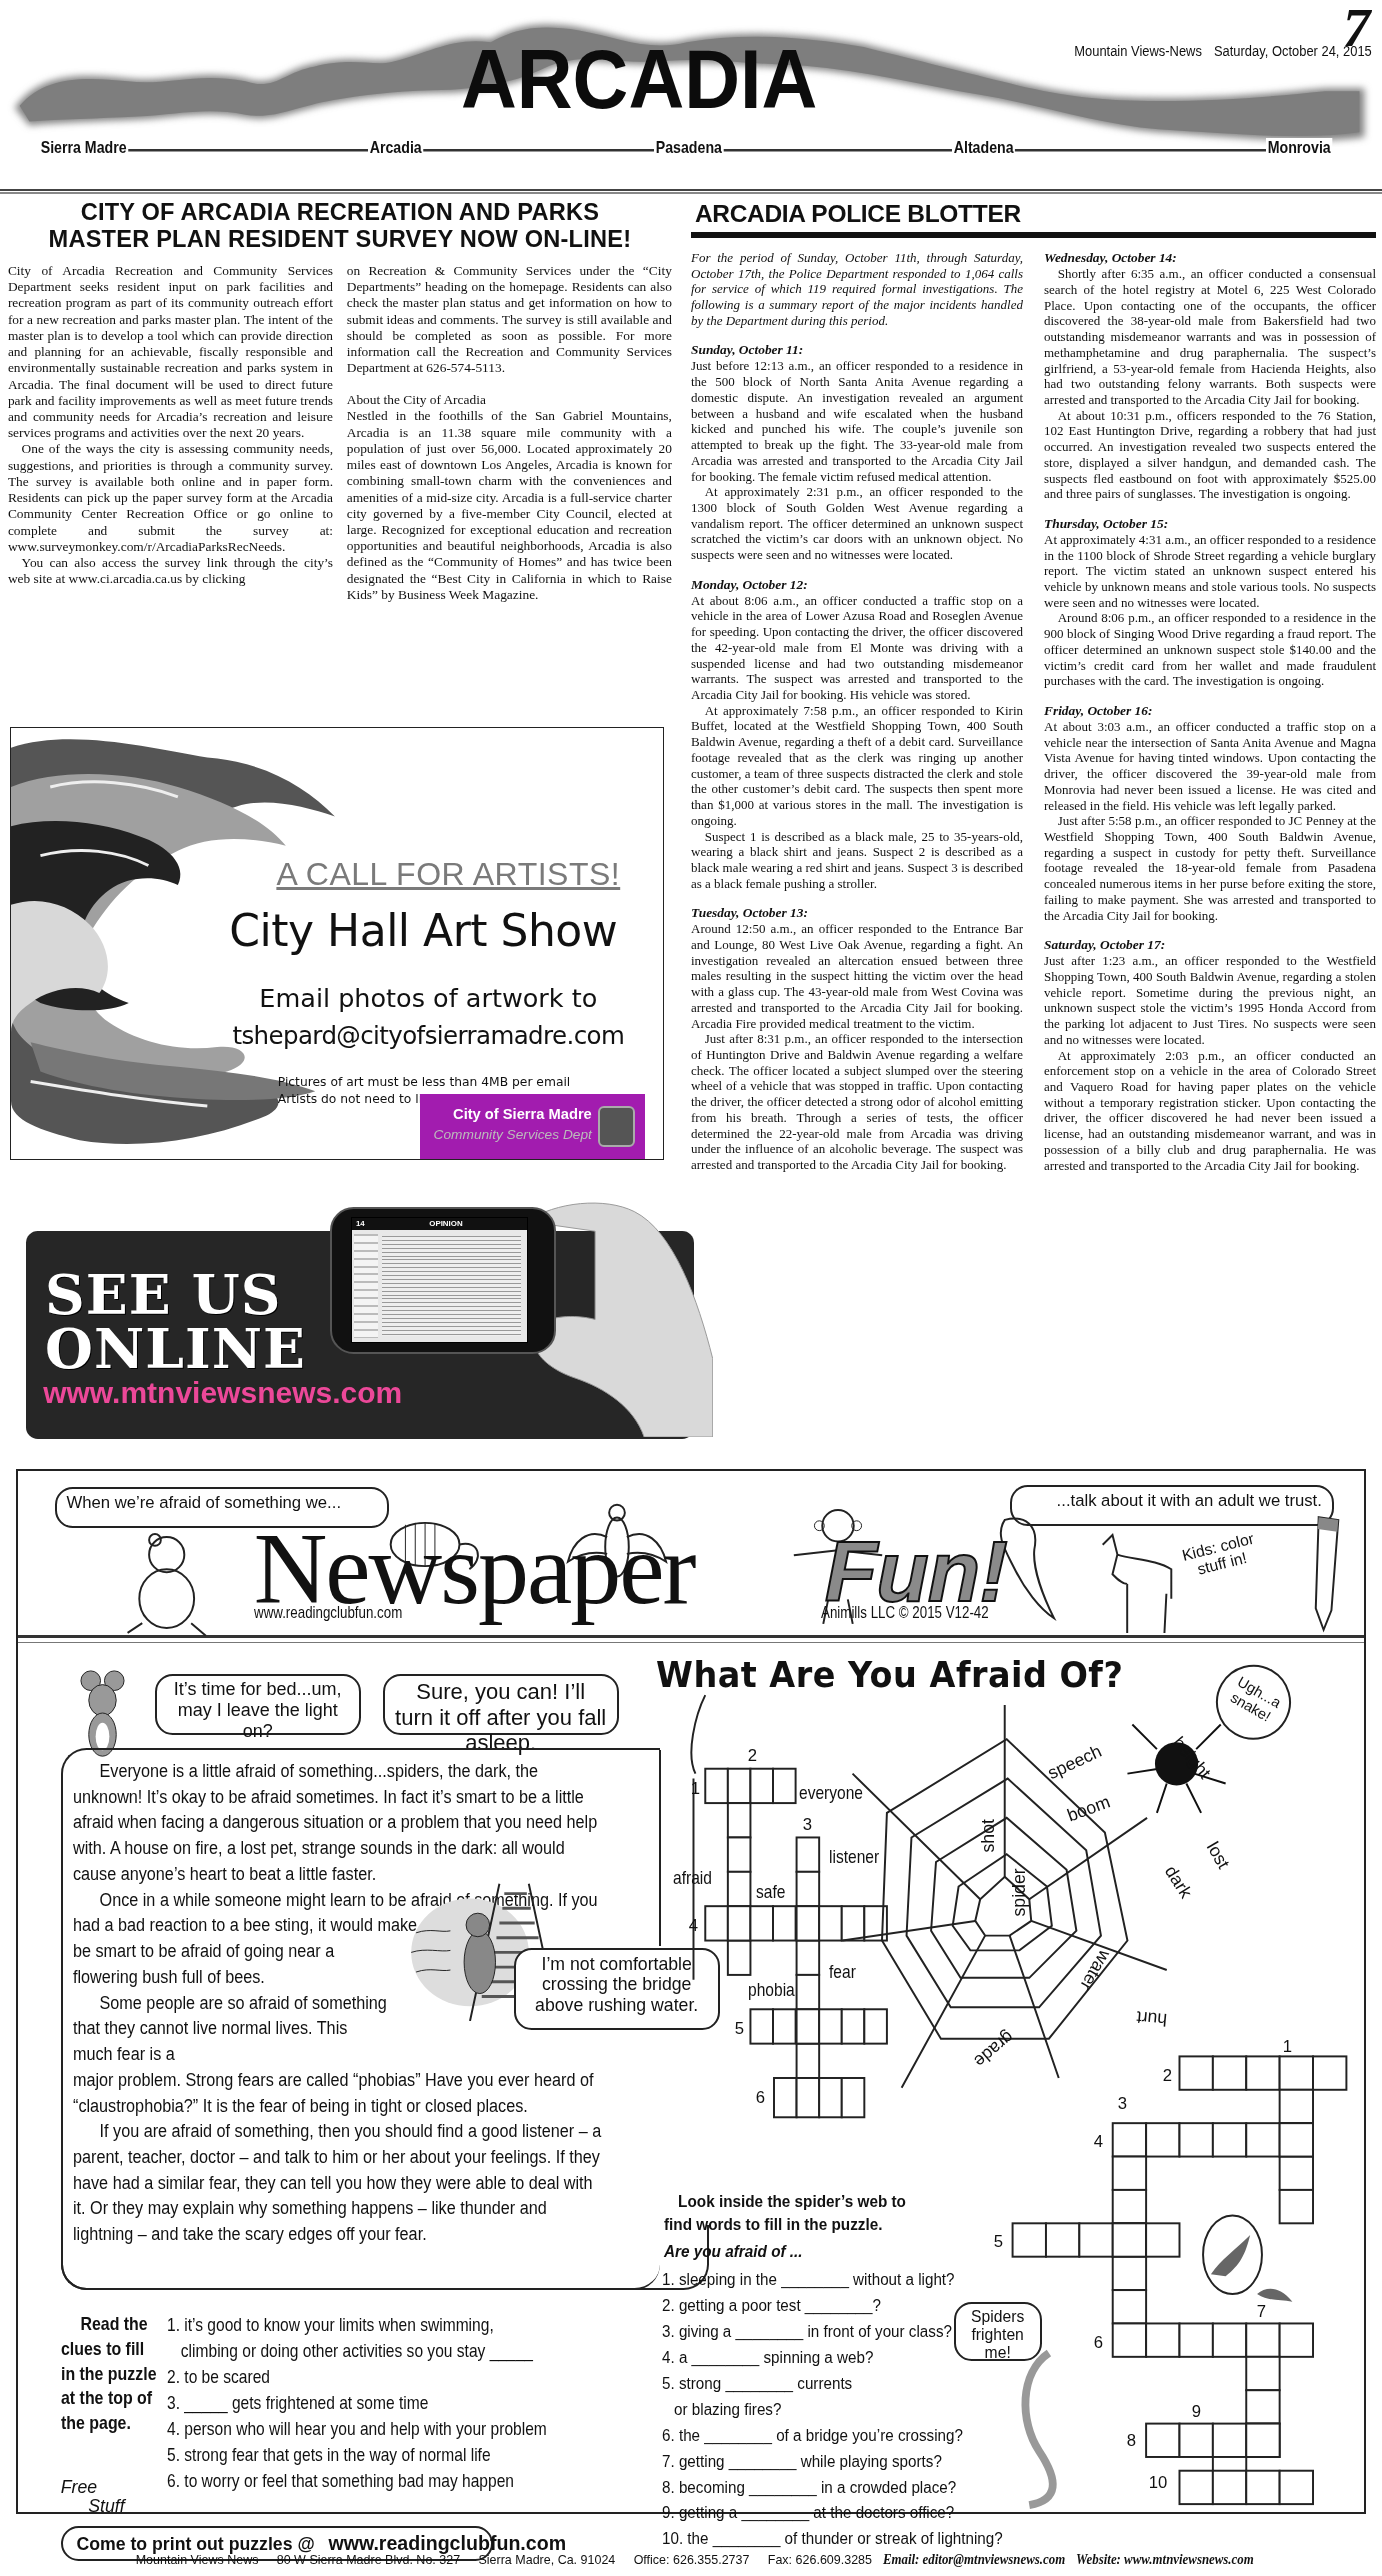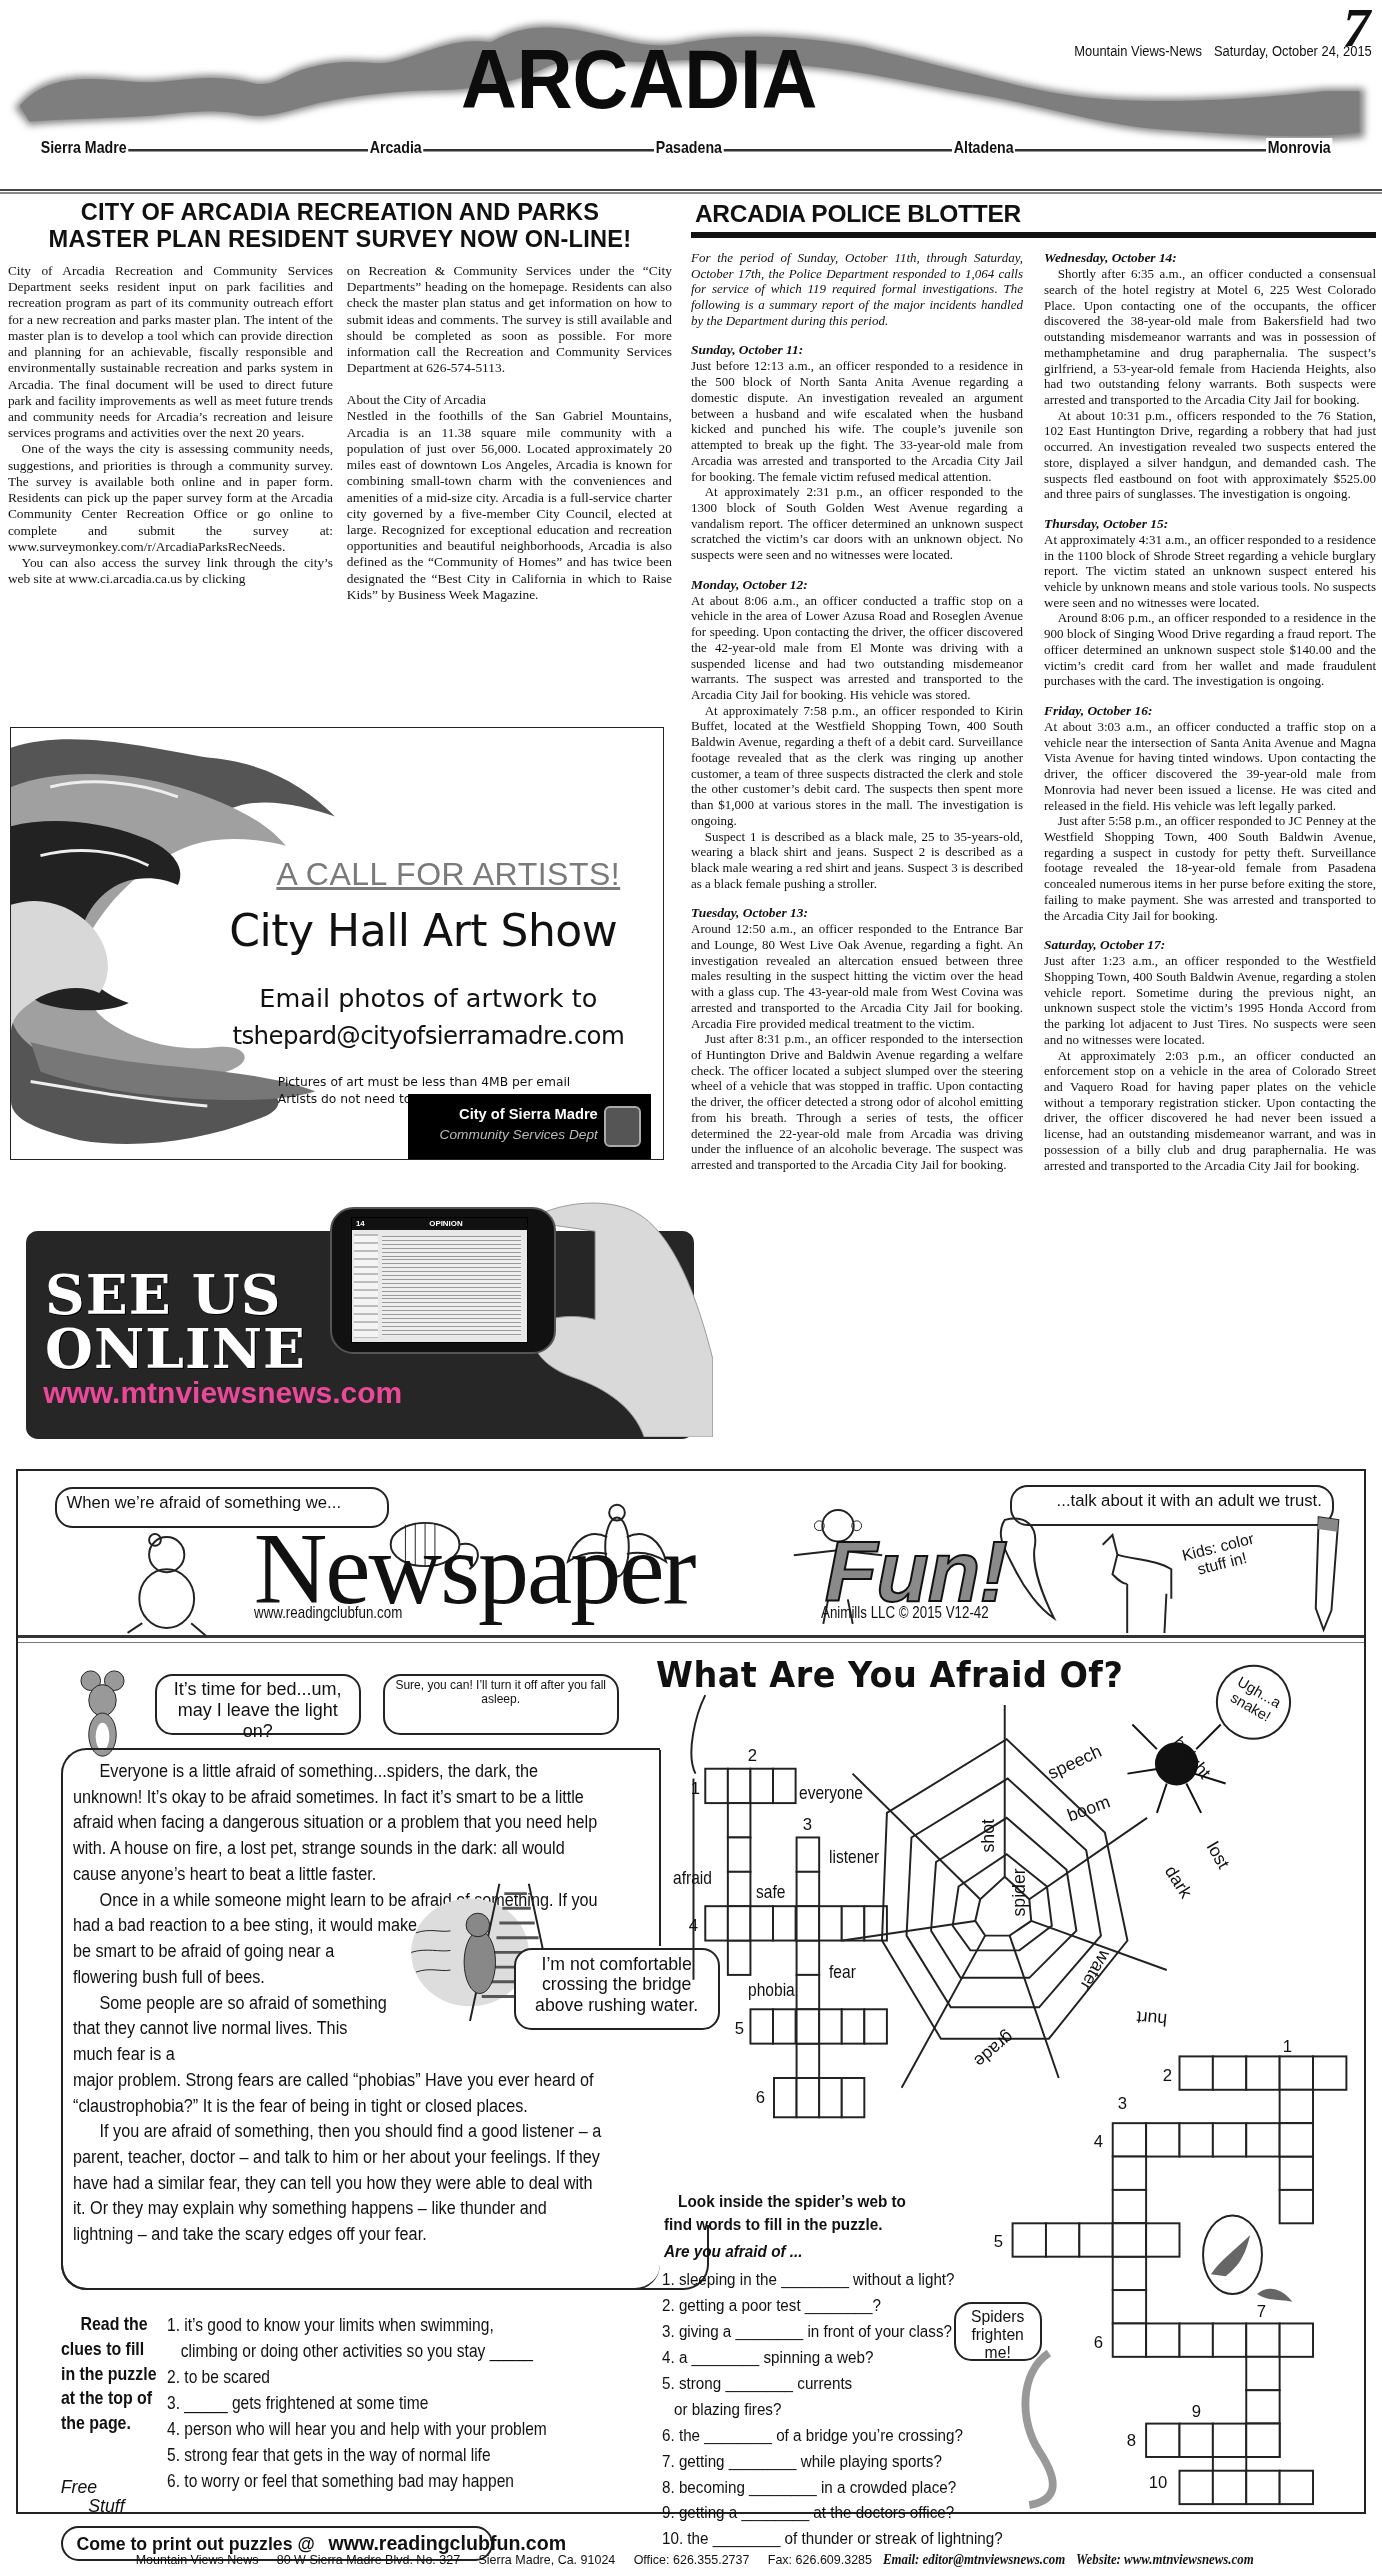--- a/index.html
+++ b/index.html
@@ -30,21 +30,21 @@
   .col p.gap { margin-top: 15.7px; }
 
   
   .art-ad { position: absolute; left: 9.8px; top: 727px; width: 654px; height: 433px; border: 1.5px solid #222; overflow: hidden; background: #fff; }
   .art-swirl { position: absolute; left: 0; top: 0; width: 373px; height: 433px; }
   .art-call { position: absolute; left: 236px; top: 128px; width: 403px; text-align: center; font-family: "Liberation Sans", sans-serif; font-size: 32px; color: #7a7a7a; letter-spacing: 0.5px; text-decoration: underline; }
   .art-title { position: absolute; left: 177px; top: 177px; width: 471px; text-align: center; font-family: "DejaVu Sans", sans-serif; font-size: 44px; color: #111; font-weight: 400; letter-spacing: -0.5px; }
   .art-email-label { position: absolute; left: 187px; top: 255px; width: 461px; text-align: center; font-family: "DejaVu Sans", sans-serif; font-size: 25.5px; }
   .art-email { position: absolute; left: 187px; top: 293px; width: 461px; text-align: center; font-family: "DejaVu Sans", sans-serif; font-size: 24.5px; letter-spacing: -0.6px; }
   .art-note { position: absolute; left: 267px; top: 346px; font-family: "DejaVu Sans", sans-serif; font-size: 12.3px; line-height: 1.35; }
-  .art-badge { position: absolute; right: 12px; bottom: 0; width: 243px; height: 65px; background: #000000; color: #fff; }
+  .art-badge { position: absolute; right: 18px; bottom: 0; width: 225px; height: 65px; background: #a21caf; color: #fff; }
   .art-badge .b1 { position: absolute; right: 53px; top: 11.8px; font-family: "Liberation Sans", sans-serif; font-weight: 700; font-size: 14.7px; }
   .art-badge .b2 { position: absolute; right: 53px; top: 33px; font-family: "Liberation Sans", sans-serif; font-style: italic; font-size: 13.7px; color: #bbb; }
   .art-seal { position: absolute; right: 9.8px; top: 11.8px; width: 37px; height: 41px; border: 2px solid #aaa; border-radius: 5.9px; background: #555; }
 
   
   .online-ad { position: absolute; left: 25.5px; top: 1231px; width: 668px; height: 208px; background: #262626; border-radius: 11.8px; overflow: visible; }
   .online-ad .big { position: absolute; left: 19.6px; top: 37px; font-family: "DejaVu Serif", serif; font-weight: 700; font-size: 55px; line-height: 0.98; color: #fff; letter-spacing: 1px; text-shadow: 1px 1px 0 #000; }
   .online-ad .url { position: absolute; left: 17.7px; top: 145px; font-family: "Liberation Sans", sans-serif; font-weight: 700; font-size: 30px; color: #ec4899; }
   .phone { position: absolute; left: 304px; top: -23.6px; width: 226px; height: 147px; background: #111; border: 2.9px solid #555; border-radius: 23.6px; }
   .phone .screen { position: absolute; left: 19.6px; top: 7.9px; width: 177px; height: 126px; background: #e8e8e8; border: 1px solid #000; }
@@ -73,21 +73,21 @@
   .b-talk { left: 992px; top: 13.7px; width: 324px; height: 41px; font-size: 16.7px; text-align: right; }
   .np-title { position: absolute; left: 236px; top: 47px; font-family: "Liberation Serif", serif; font-size: 102px; line-height: 1; letter-spacing: -2px; }
   .np-fun { position: absolute; left: 807px; top: 57px; font-family: "Liberation Sans", sans-serif; font-weight: 700; font-style: italic; font-size: 86px; color: #8a8a8a; -webkit-text-stroke: 2px #111; line-height: 1; letter-spacing: -1px; }
   .np-url { position: absolute; left: 236px; top: 133px; font-family: "Liberation Sans", sans-serif; font-size: 15.7px; transform: scaleX(0.85); transform-origin: left; }
   .np-copy { position: absolute; left: 803px; top: 133px; font-family: "Liberation Sans", sans-serif; font-size: 15.7px; transform: scaleX(0.85); transform-origin: left; }
   .np-kids { position: absolute; left: 1158px; top: 67px; font-family: "Liberation Sans", sans-serif; font-size: 15.7px; transform: rotate(-14deg); line-height: 1.1; text-align: center; }
   .critter { position: absolute; }
 
   .fun-body { position: absolute; left: 0; top: 175px; width: 100%; height: 864px; }
   .bub-bed { left: 137px; top: 27.5px; width: 206px; height: 61px; font-size: 18px; text-align: center; }
-  .bub-sure { left: 365px; top: 27.5px; width: 236px; height: 61px; font-size: 12px; text-align: center; }
+  .bub-sure { left: 365px; top: 27.5px; width: 236px; height: 61px; font-size: 22px; text-align: center; }
   .story-box { position: absolute; left: 43px; top: 102px; width: 599px; height: 542px; border: 2px solid #222; border-radius: 25.5px 0 25.5px 25.5px; border-right: none; }
   .story-box::after { content:""; position: absolute; right: -1px; top: 0; height: 196px; width: 2px; background: #222; }
   .story { position: absolute; left: 55px; top: 113px; width: 589px; font-family: "Liberation Sans", sans-serif; font-size: 18px; line-height: 1.43; transform: scaleX(0.9); transform-origin: left; }
   .story p { text-indent: 29.5px; }
   .story .narrow { width: 353px; }
   .story-box2 { position: absolute; left: 43px; top: 579px; width: 648px; height: 65px; border: 2px solid #222; border-top: none; border-radius: 0 0 25.5px 25.5px; }
   .bub-bridge { left: 496px; top: 302px; width: 206px; height: 82px; font-size: 17.7px; text-align: center; border-radius: 17.7px; }
 
   .clue-side { position: absolute; left: 43px; top: 666px; width: 118px; font-family: "Liberation Sans", sans-serif; font-weight: 700; font-size: 17.7px; line-height: 1.4; transform: scaleX(0.9); transform-origin: left; }
   .clue-side .ind { padding-left: 21.6px; }

